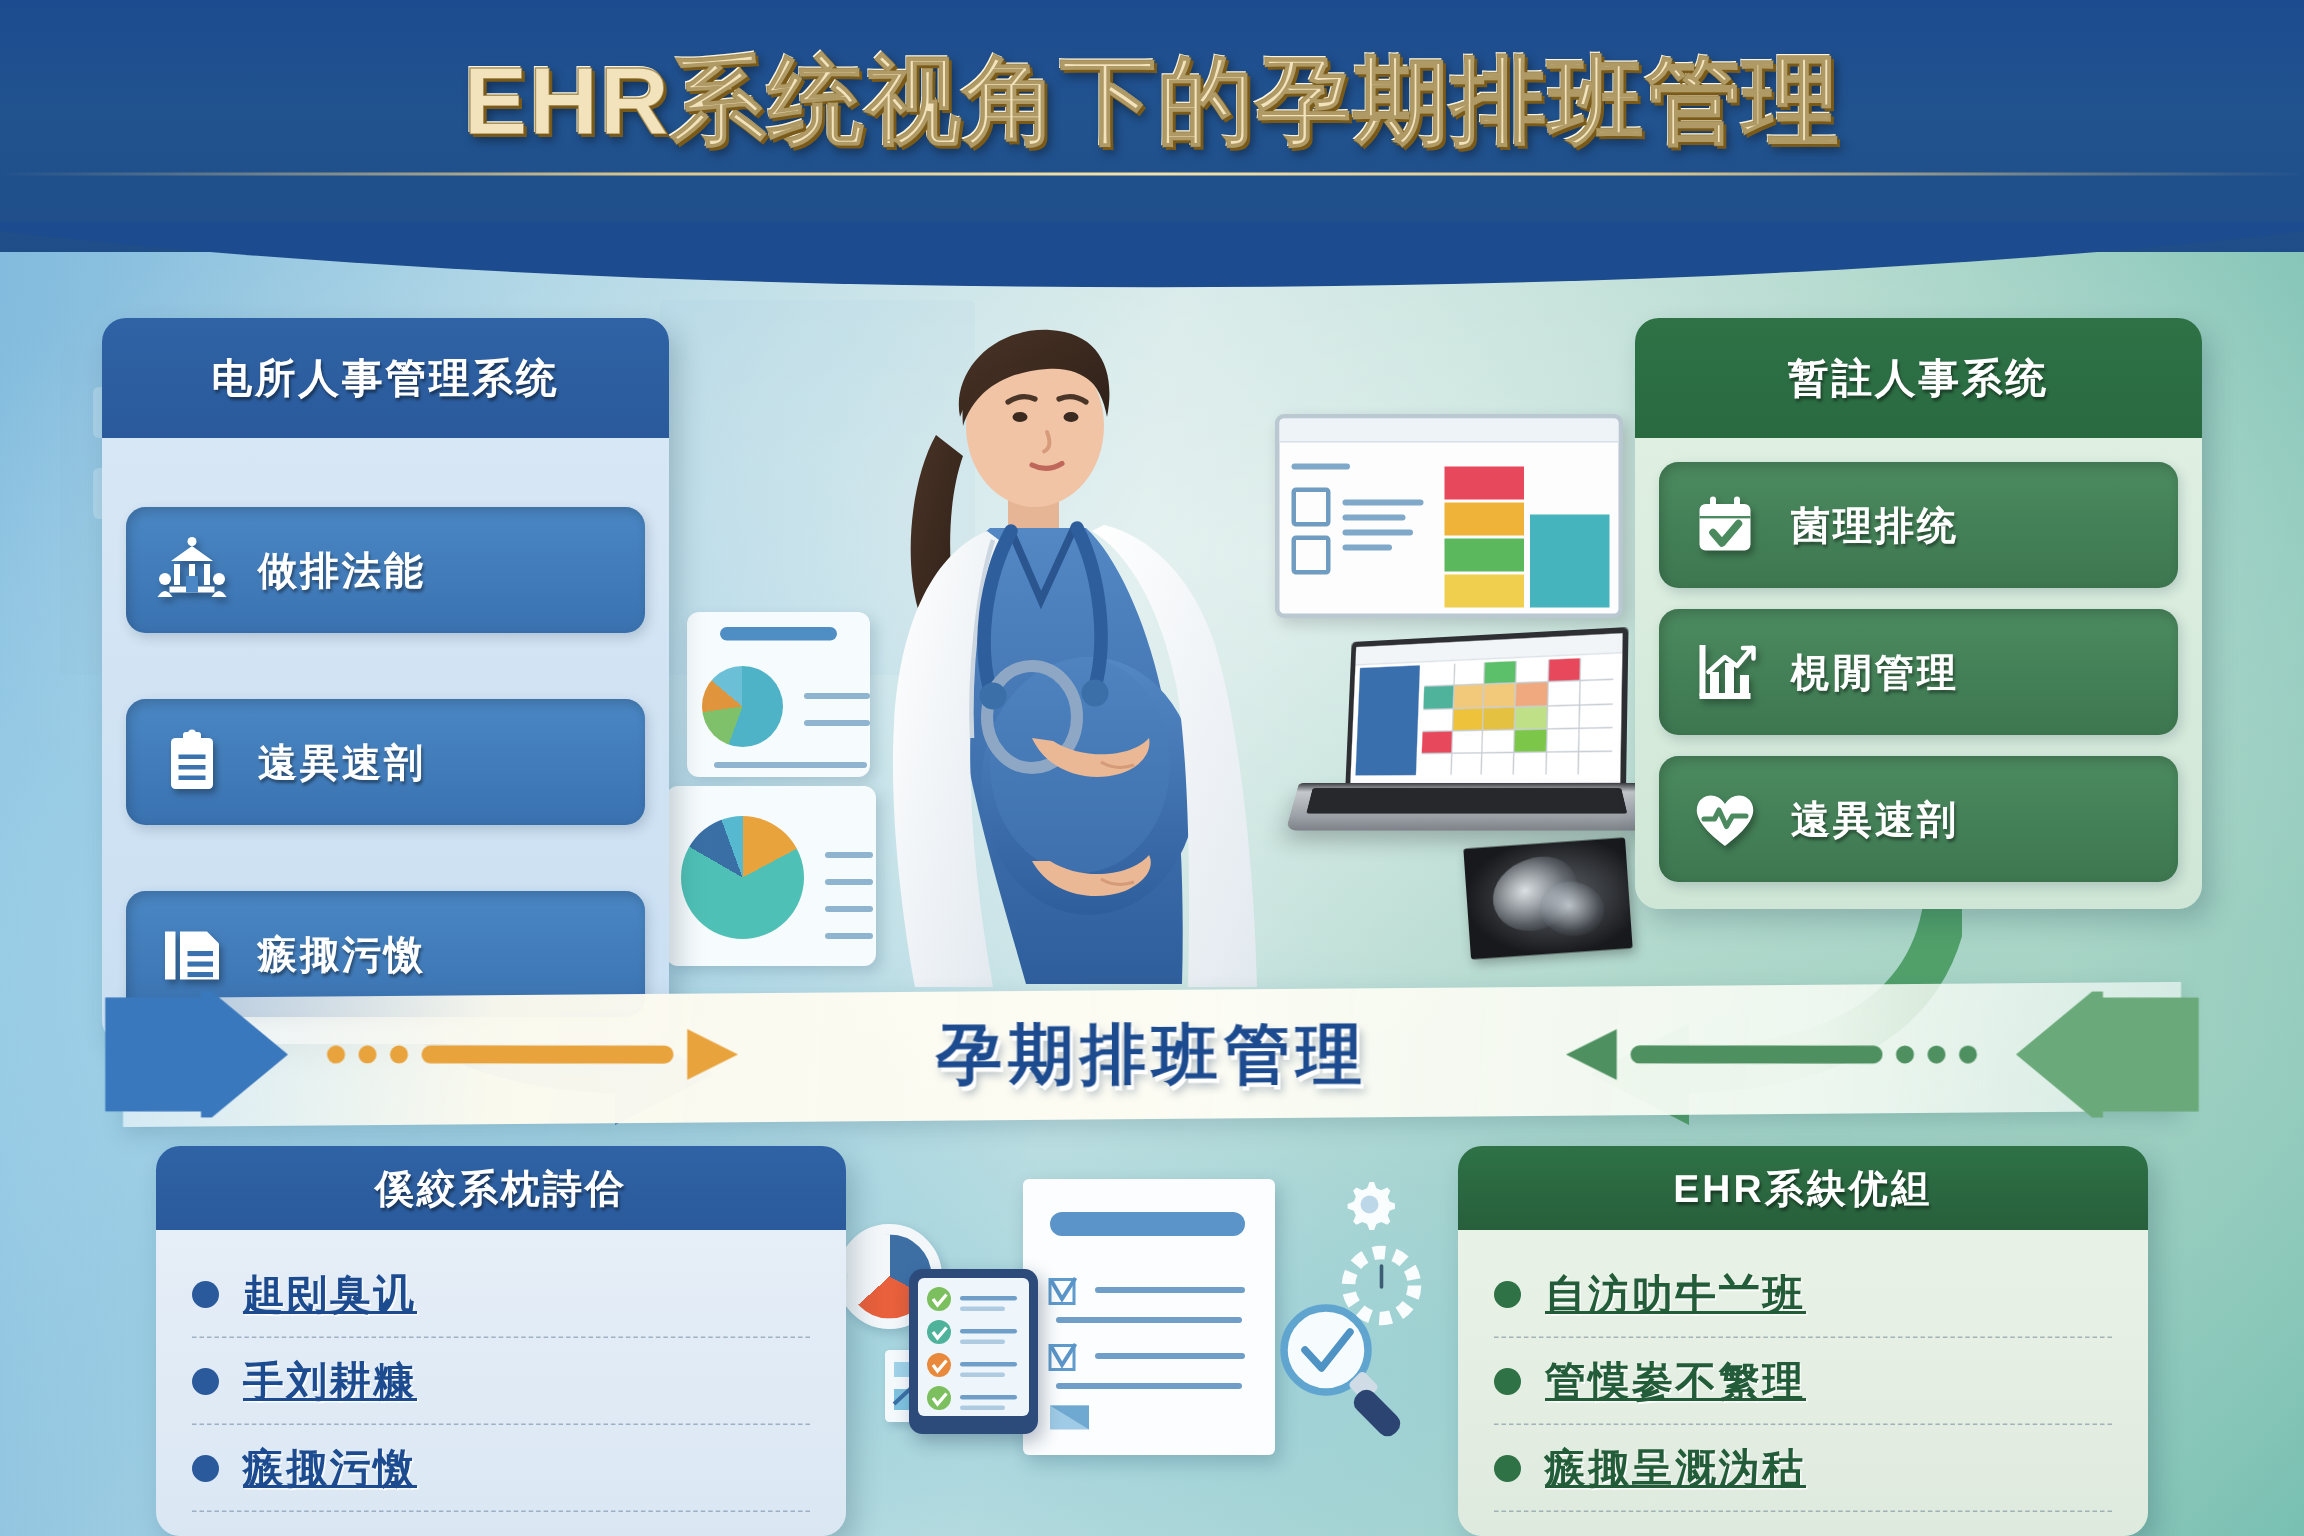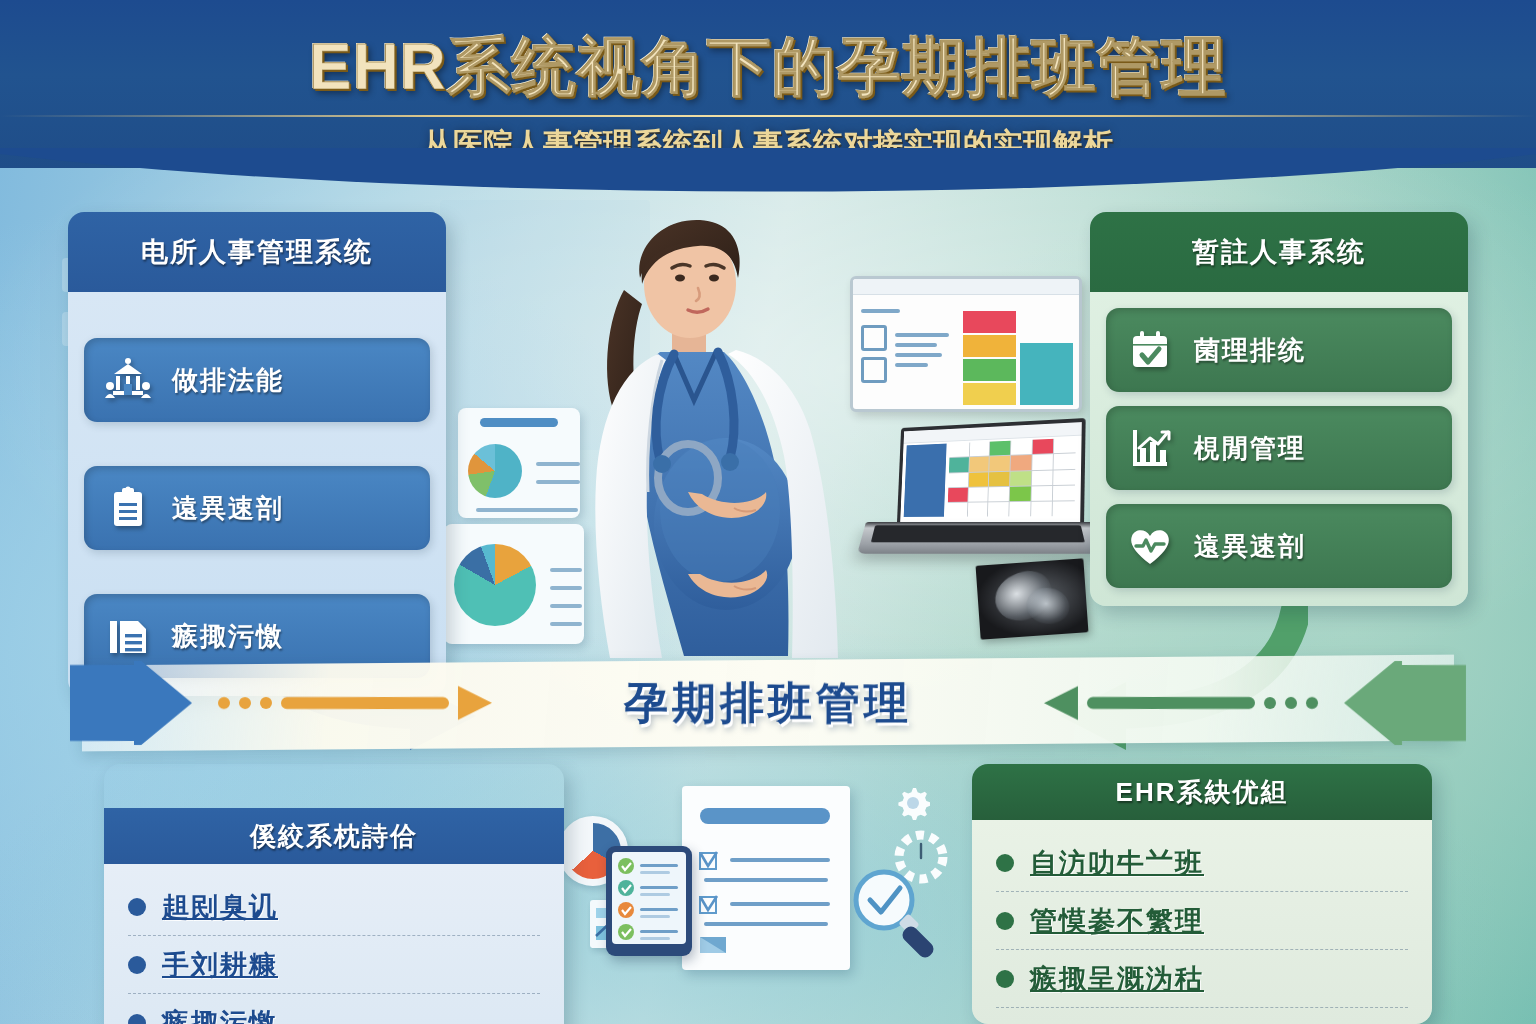--- a/index.html
+++ b/index.html
@@ -215,21 +215,21 @@
   .bpanel-body{ padding:14px 24px 16px 24px; }
   .bullet-row{
     display:flex; align-items:center; gap:16px; height:58px;
     border-bottom:1px dashed rgba(60,90,120,.4);
   }
   .bullet-row:last-child{ }
   .bullet-dot{ width:18px; height:18px; border-radius:50%; flex:0 0 18px; }
   .bullet-txt{ font-size:27px; font-weight:bold; letter-spacing:2px;text-decoration:underline; }
 
   .bpanel-left { left:104px; top:764px; }
-  .bpanel-left .bpanel-head{ background:linear-gradient(180deg,#2f63a5 0%, #2a5a9b 100%);margin-top:44px; }
+  .bpanel-left .bpanel-head{ background:linear-gradient(180deg,#2f63a5 0%, #2a5a9b 100%); }
   .bpanel-left .bpanel-body{ background:linear-gradient(180deg,#e6eef7 0%, #dae7f3 100%); }
   .bpanel-left .bullet-dot{ background:#2a5a9b; }
   .bpanel-left .bullet-txt{ color:#1d4b8f; text-shadow:1px 1px 0 rgba(255,255,255,.8); }
 
   .bpanel-right{ right:104px; top:764px; }
   .bpanel-right .bpanel-head{ background:linear-gradient(180deg,#2e7246 0%, #275f3b 100%); }
   .bpanel-right .bpanel-body{ background:linear-gradient(180deg,#e9f2e6 0%, #dfeade 100%); }
   .bpanel-right .bullet-dot{ background:#2e7246; }
   .bpanel-right .bullet-txt{ color:#235c38; text-shadow:1px 1px 0 rgba(255,255,255,.8);text-align:right; }
 
@@ -270,21 +270,20 @@
   <div class="ghost" style="left:62px; top:312px; width:34px; height:34px;"></div>
   <div class="ghost" style="left:112px; top:312px; width:34px; height:34px;"></div>
   <div class="ghost-d" style="left:440px; top:200px; width:210px; height:250px; opacity:.3;"></div>
   <div class="ghost-d" style="left:1130px; top:228px; width:190px; height:230px; opacity:.28;"></div>
   <div class="ghost" style="left:1158px; top:252px; width:56px; height:40px;"></div>
   <div class="ghost" style="left:1240px; top:252px; width:56px; height:40px;"></div>
 
   <div class="header">
     <h1 class="title">EHR系统视角下的孕期排班管理</h1>
     <div class="gold-rule"></div>
-    <div class="subtitle">从医院人事管理系统到人事系统对接实现的实现解析</div>
   </div>
 
   <svg width="1536" height="70" viewBox="0 0 1536 70" style="position:absolute;left:0;top:148px;">
     <path d="M0,0 C420,56 1120,56 1536,0 L1536,70 L0,70 Z" fill="#1d4b8f" opacity="0"></path>
     <path d="M0,0 L1536,0 L1536,6 C1120,56 420,56 0,6 Z" fill="#1d4b8f"></path>
   </svg>
 
   <svg class="curve" width="280" height="180" viewBox="0 0 280 180" style="left:228px; top:586px;">
     <path d="M10,10 C18,96 96,128 196,128" stroke="#3a78bd" stroke-width="30" fill="none" stroke-linecap="butt"></path>
     <path d="M182,96 L248,130 L182,164 Z" fill="#3a78bd"></path>

